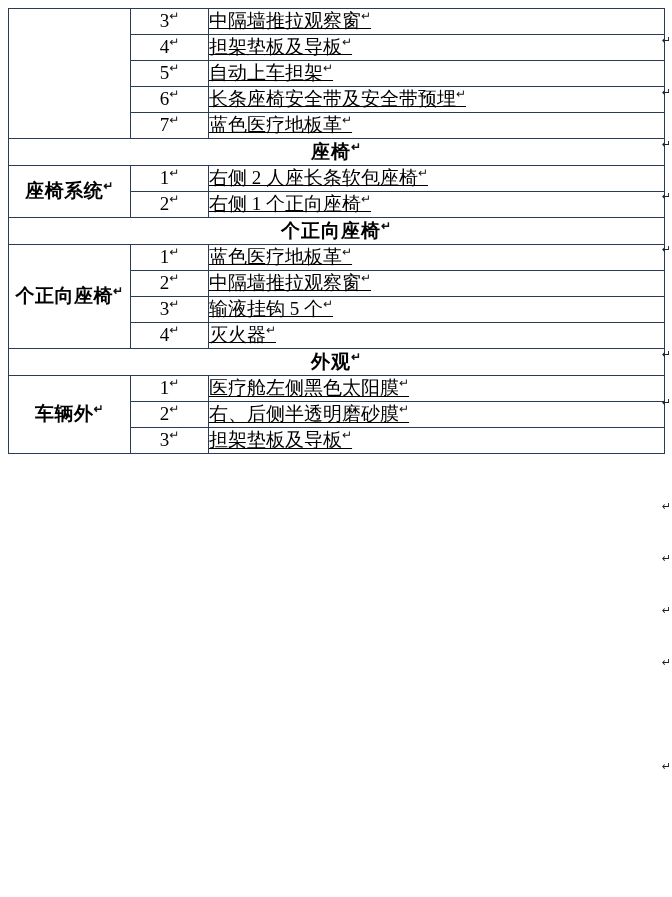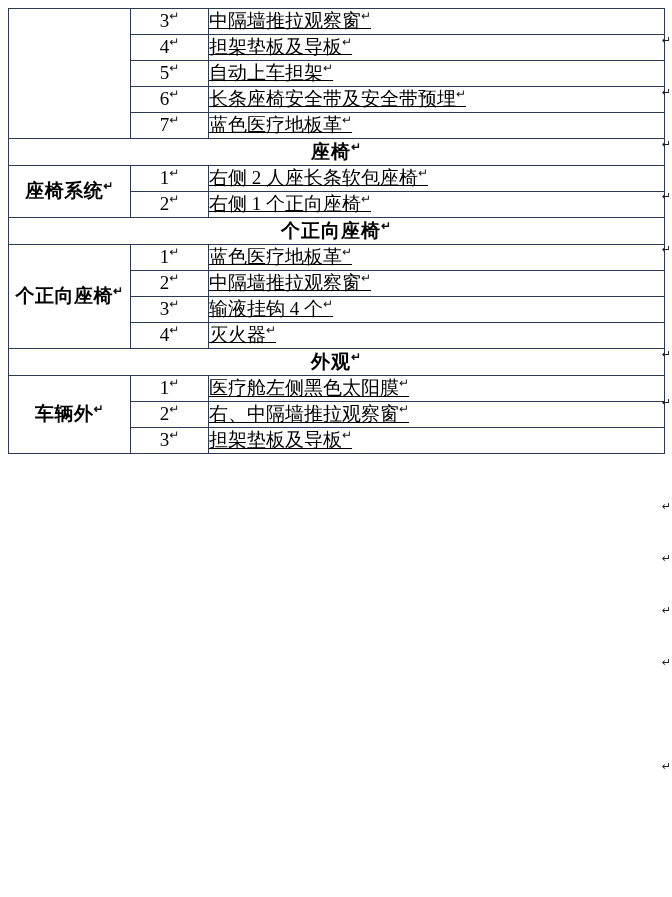--- a/index.html
+++ b/index.html
@@ -145,39 +145,39 @@
         <td class="cell-cat" rowspan="4"><span>个正向座椅</span><span class="mark">↵</span></td>
         <td class="cell-num"><span>1</span><span class="mark">↵</span></td>
         <td class="cell-desc"><span>蓝色医疗地板革</span><span class="mark">↵</span></td>
       </tr>
       <tr>
         <td class="cell-num"><span>2</span><span class="mark">↵</span></td>
         <td class="cell-desc"><span>中隔墙推拉观察窗</span><span class="mark">↵</span></td>
       </tr>
       <tr>
         <td class="cell-num"><span>3</span><span class="mark">↵</span></td>
-        <td class="cell-desc"><span>输液挂钩 4 个</span><span class="mark">↵</span></td>
+        <td class="cell-desc"><span>输液挂钩 5 个</span><span class="mark">↵</span></td>
       </tr>
       <tr>
         <td class="cell-num"><span>4</span><span class="mark">↵</span></td>
         <td class="cell-desc"><span>灭火器</span><span class="mark">↵</span></td>
       </tr>
 
       <tr class="section-row">
         <td colspan="3"><span>外观</span><span class="mark">↵</span></td>
       </tr>
 
       <tr>
         <td class="cell-cat" rowspan="3"><span>车辆外</span><span class="mark">↵</span></td>
         <td class="cell-num"><span>1</span><span class="mark">↵</span></td>
         <td class="cell-desc"><span>医疗舱左侧黑色太阳膜</span><span class="mark">↵</span></td>
       </tr>
       <tr>
         <td class="cell-num"><span>2</span><span class="mark">↵</span></td>
-        <td class="cell-desc"><span>右、中隔墙推拉观察窗</span><span class="mark">↵</span></td>
+        <td class="cell-desc"><span>右、后侧半透明磨砂膜</span><span class="mark">↵</span></td>
       </tr>
       <tr>
         <td class="cell-num"><span>3</span><span class="mark">↵</span></td>
         <td class="cell-desc"><span>担架垫板及导板</span><span class="mark">↵</span></td>
       </tr>
 
     </tbody>
   </table>
 
   <div class="edge-marks">

